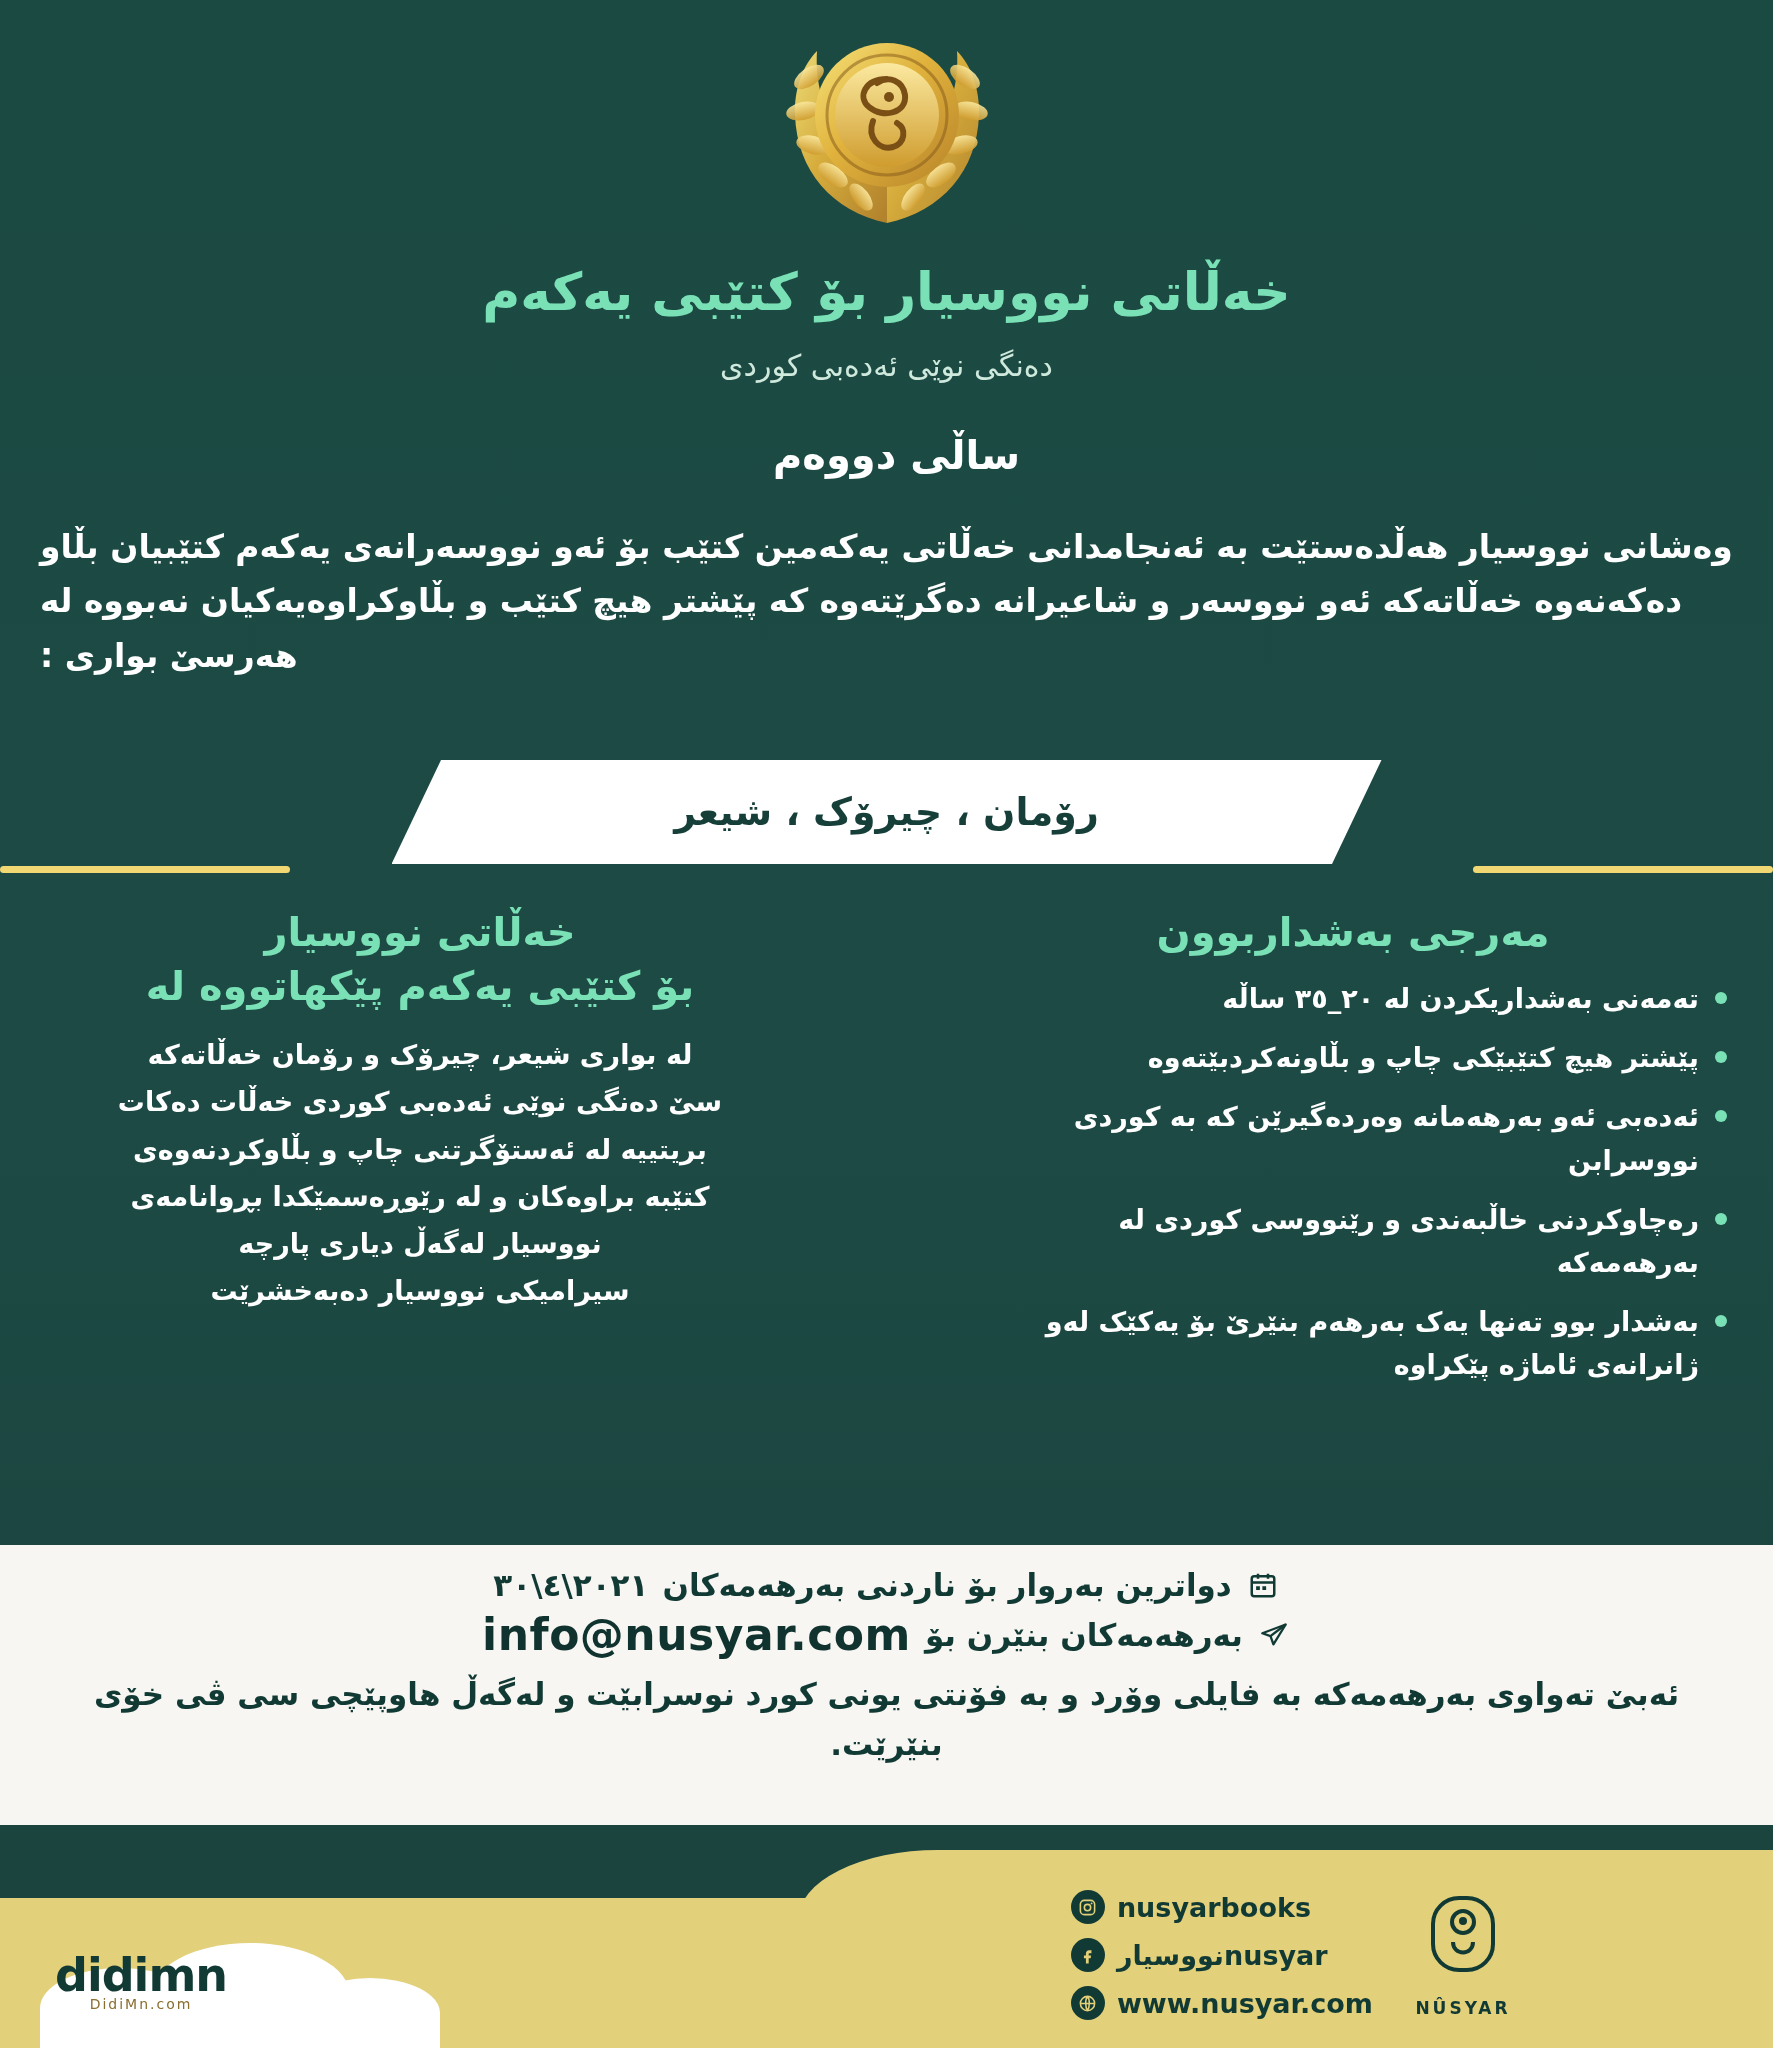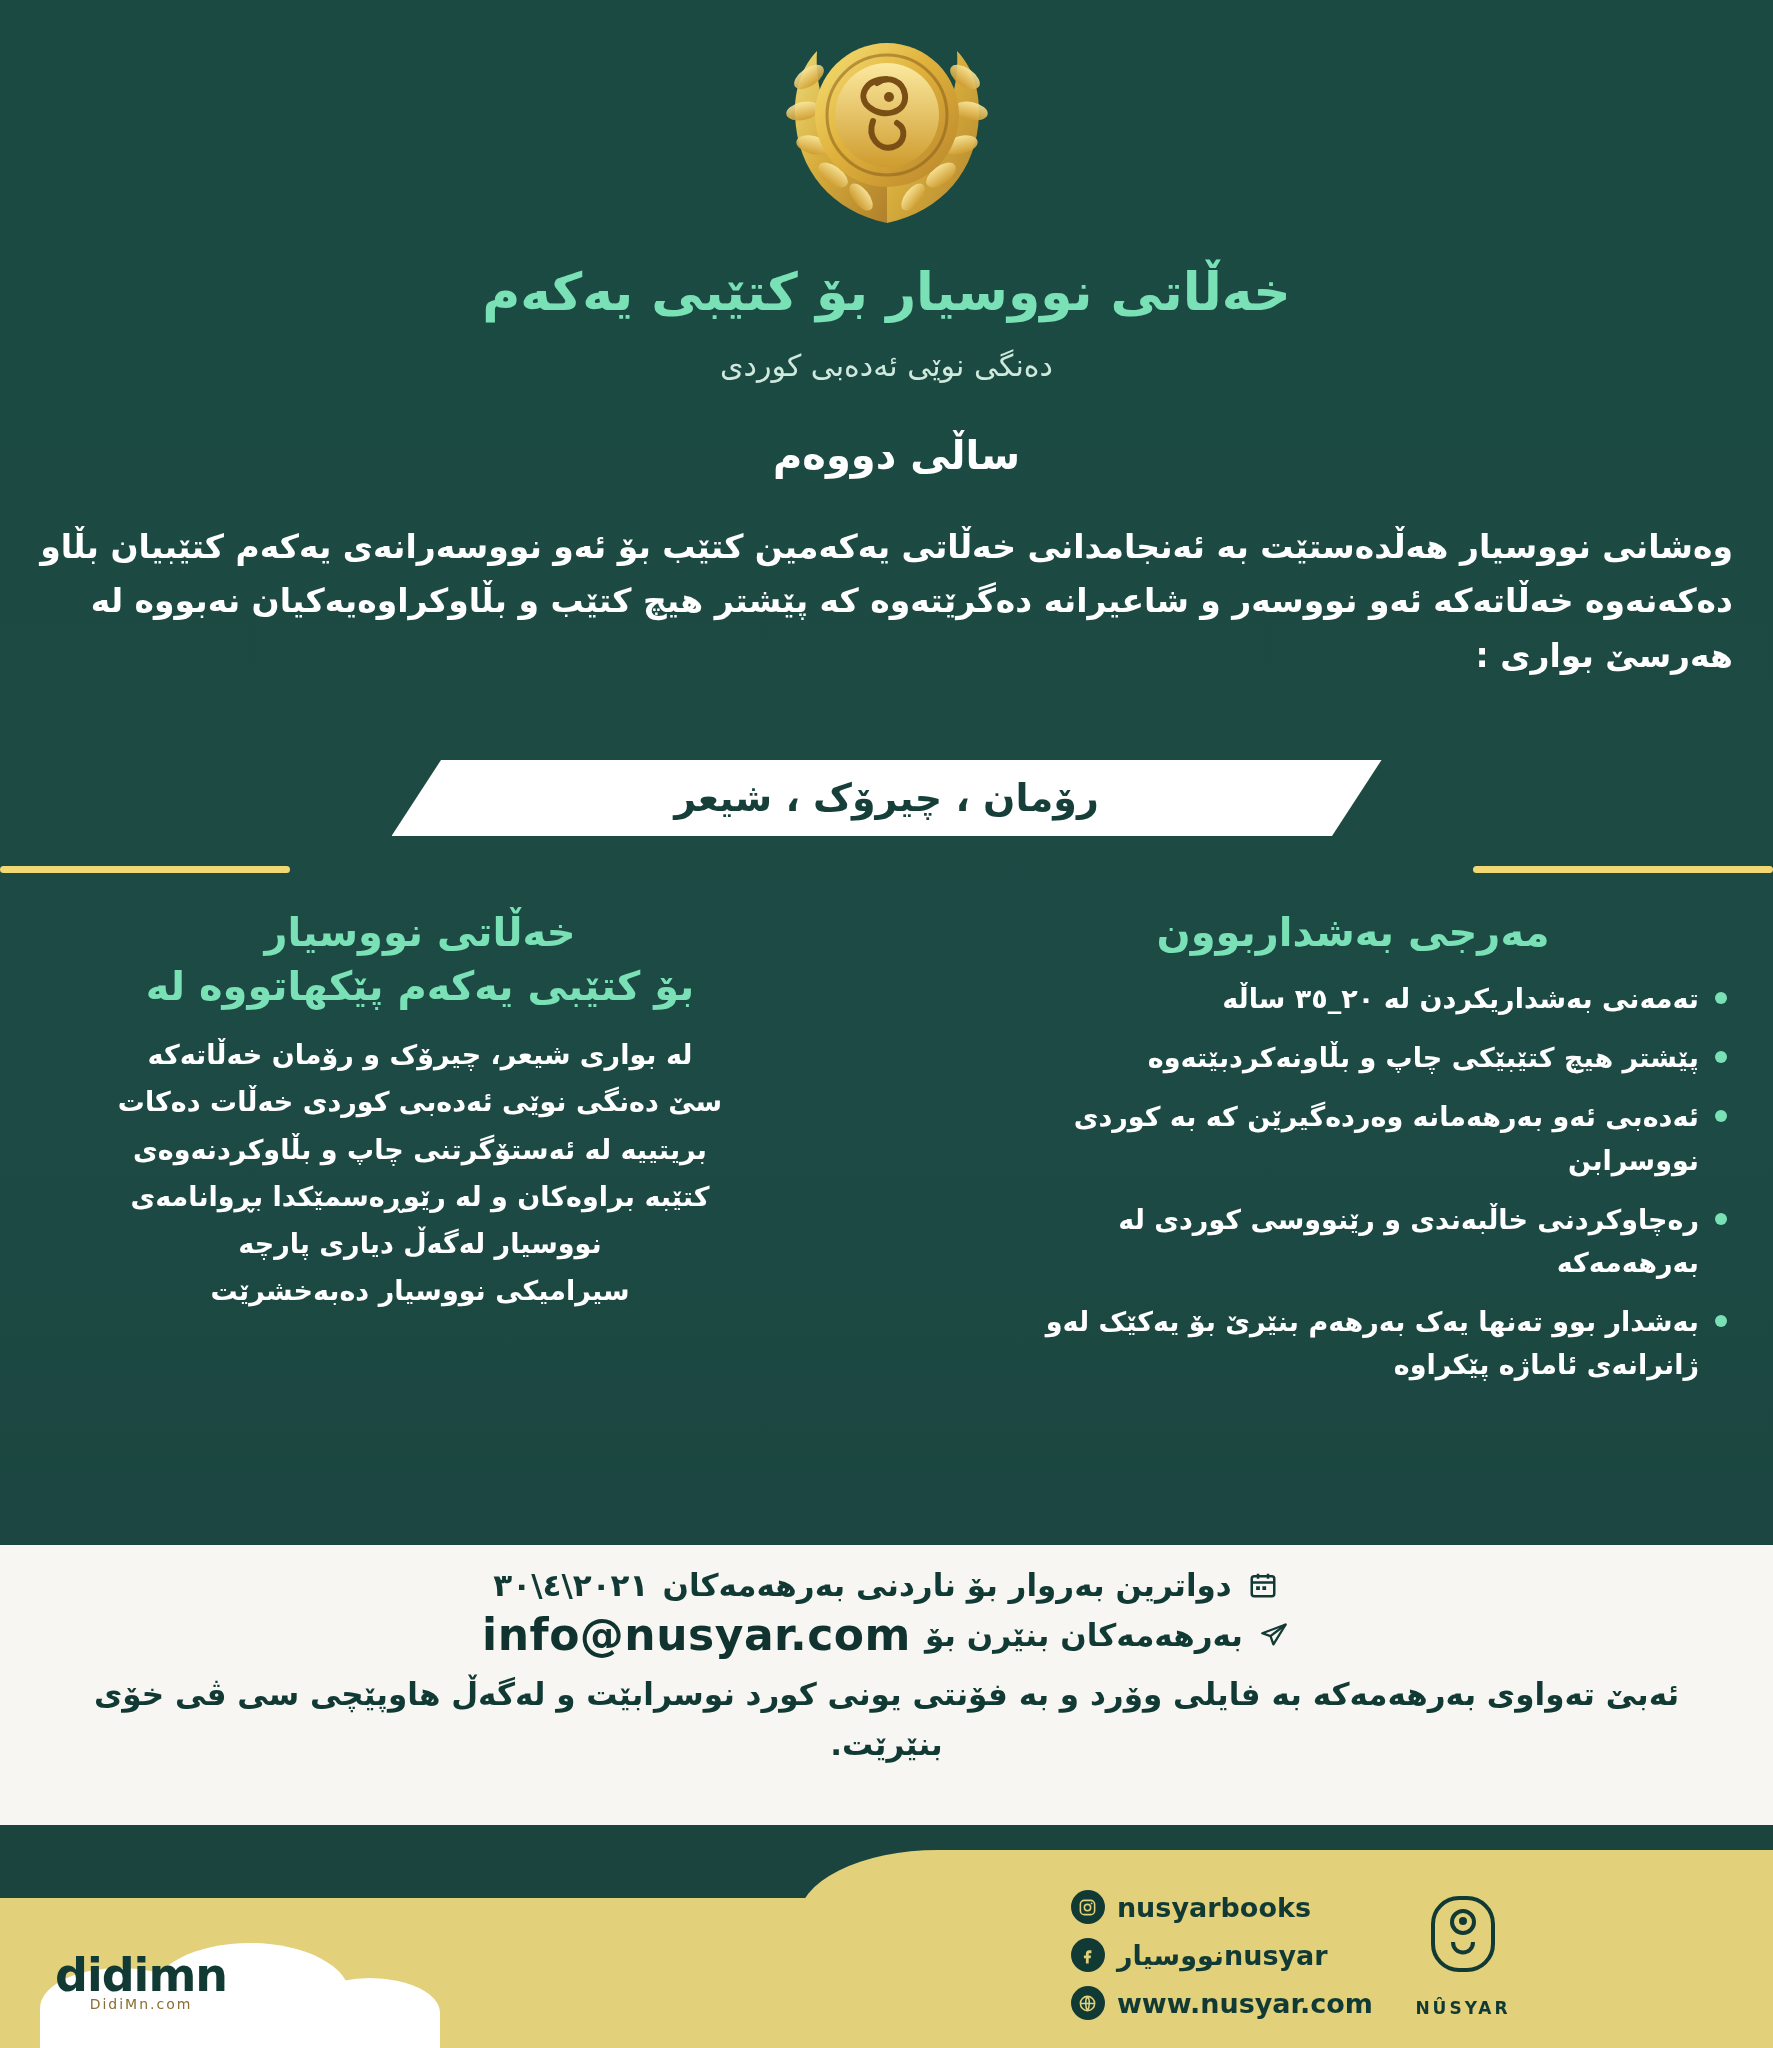--- a/index.html
+++ b/index.html
@@ -60,35 +60,35 @@
     color: #ffffff;
     padding-left: 20px;
   }
 
   
   .intro {
     position: absolute;
     top: 520px;
     right: 40px;
     left: 40px;
-    text-align: right;
+    text-align: left;
     color: #ffffff;
     font-size: 33px;
     line-height: 1.65;
     font-weight: bold;
   }
 
   
   .cats-banner {
     position: absolute;
     top: 760px;
     left: 50%;
     transform: translateX(-50%);
     width: 990px;
-    height: 76px;
+    height: 104px;
     background: #ffffff;
     clip-path: polygon(5% 0, 100% 0, 95% 100%, 0 100%);
     display: flex;
     align-items: center;
     justify-content: center;
   }
   .cats-banner span {
     font-size: 38px;
     font-weight: bold;
     color: #163f3a;

